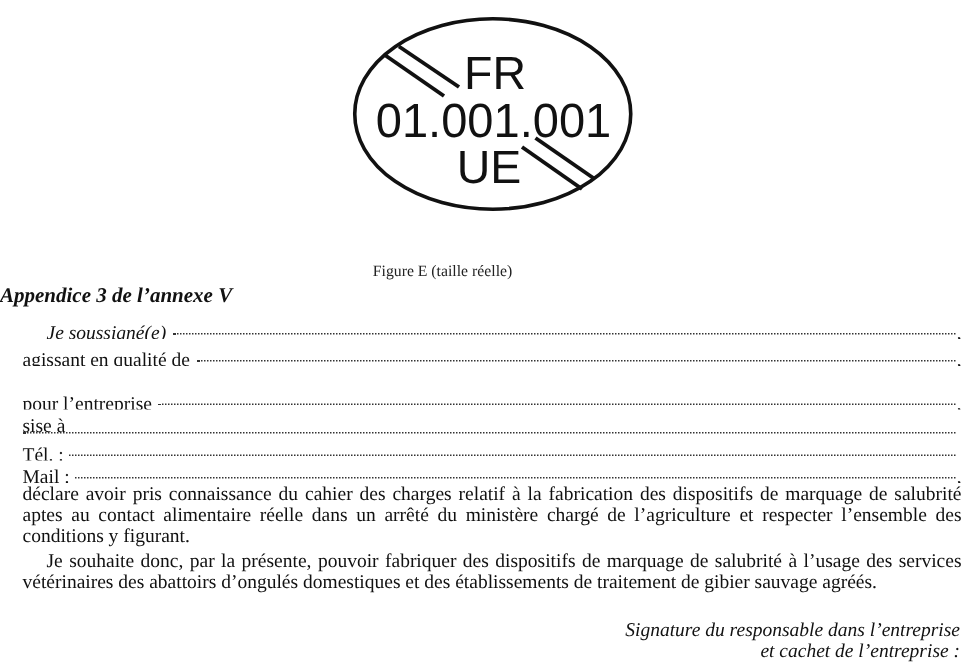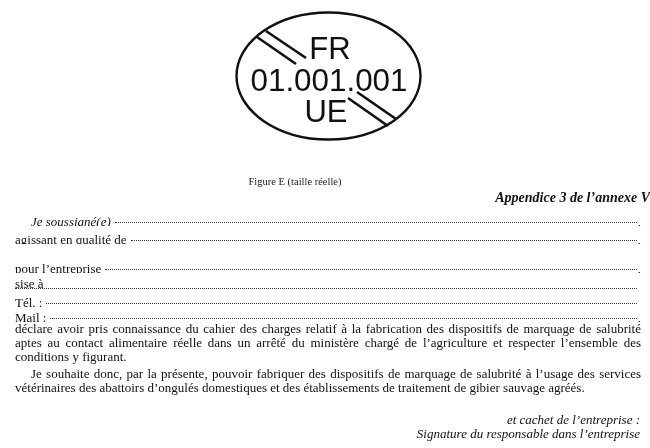--- a/index.html
+++ b/index.html
@@ -39,21 +39,21 @@
       text-align: center;
       font-size: 10.5px;
       color: #222;
       margin-top: 24px;
     }
     .appendix-title {
       position: absolute;
       left: 0;
       width: 650px;
       top: 190px;
-      text-align: right;
+      text-align: left;
       font-size: 14px;
       font-weight: bold;
       font-style: italic;
       color: #111;
     }
     .form-row {
       position: absolute;
       left: 15px;
       width: 626px;
       height: 16px;
@@ -181,15 +181,15 @@
 
 <div class="paragraph" style="top:322px;">
   <span>déclare avoir pris connaissance du cahier des charges relatif à la fabrication des dispositifs de marquage de salubrité aptes au contact alimentaire réelle dans un arrêté du ministère chargé de l’agriculture et respecter l’ensemble des conditions y figurant.</span>
 </div>
 
 <div class="paragraph" style="top:367px;">
   <span class="first-indent"></span><span>Je souhaite donc, par la présente, pouvoir fabriquer des dispositifs de marquage de salubrité à l’usage des services vétérinaires des abattoirs d’ongulés domestiques et des établissements de traitement de gibier sauvage agréés.</span>
 </div>
 
 <div class="signature">
+  <div>Signature du responsable dans l’entreprise</div>
   <div>et cachet de l’entreprise :</div>
-  <div>Signature du responsable dans l’entreprise</div>
 </div>
 
 </body></html>

